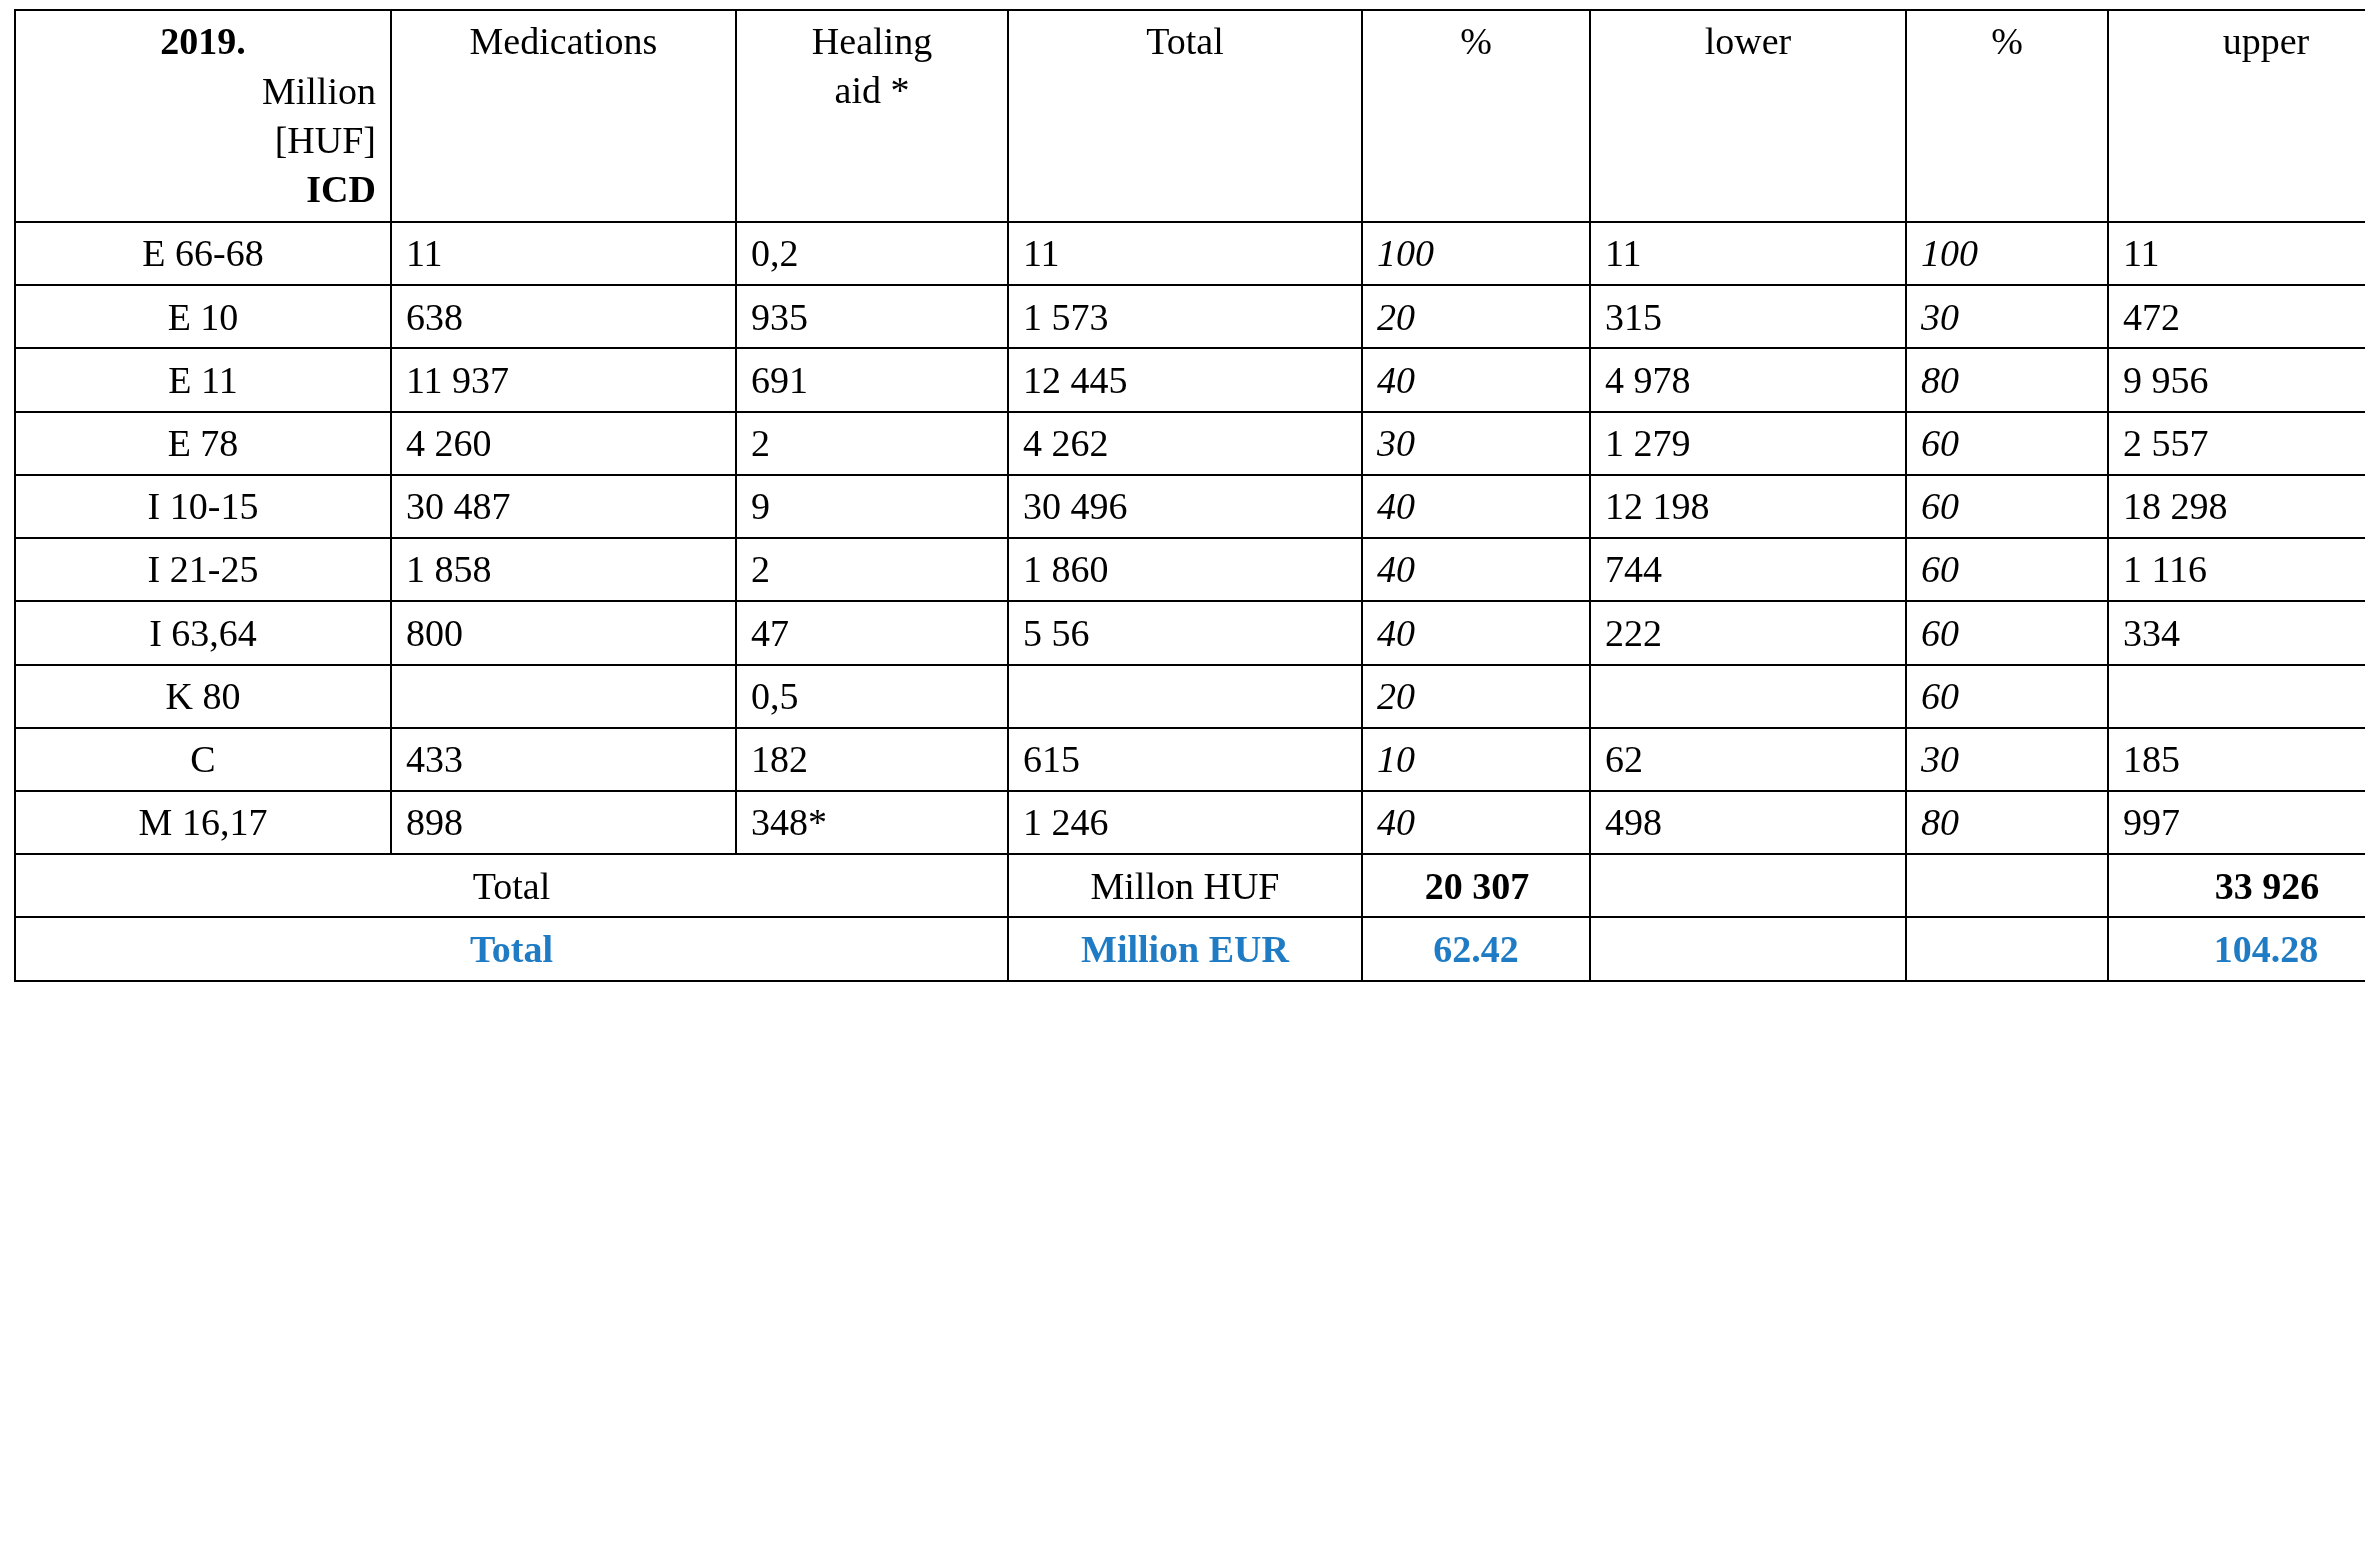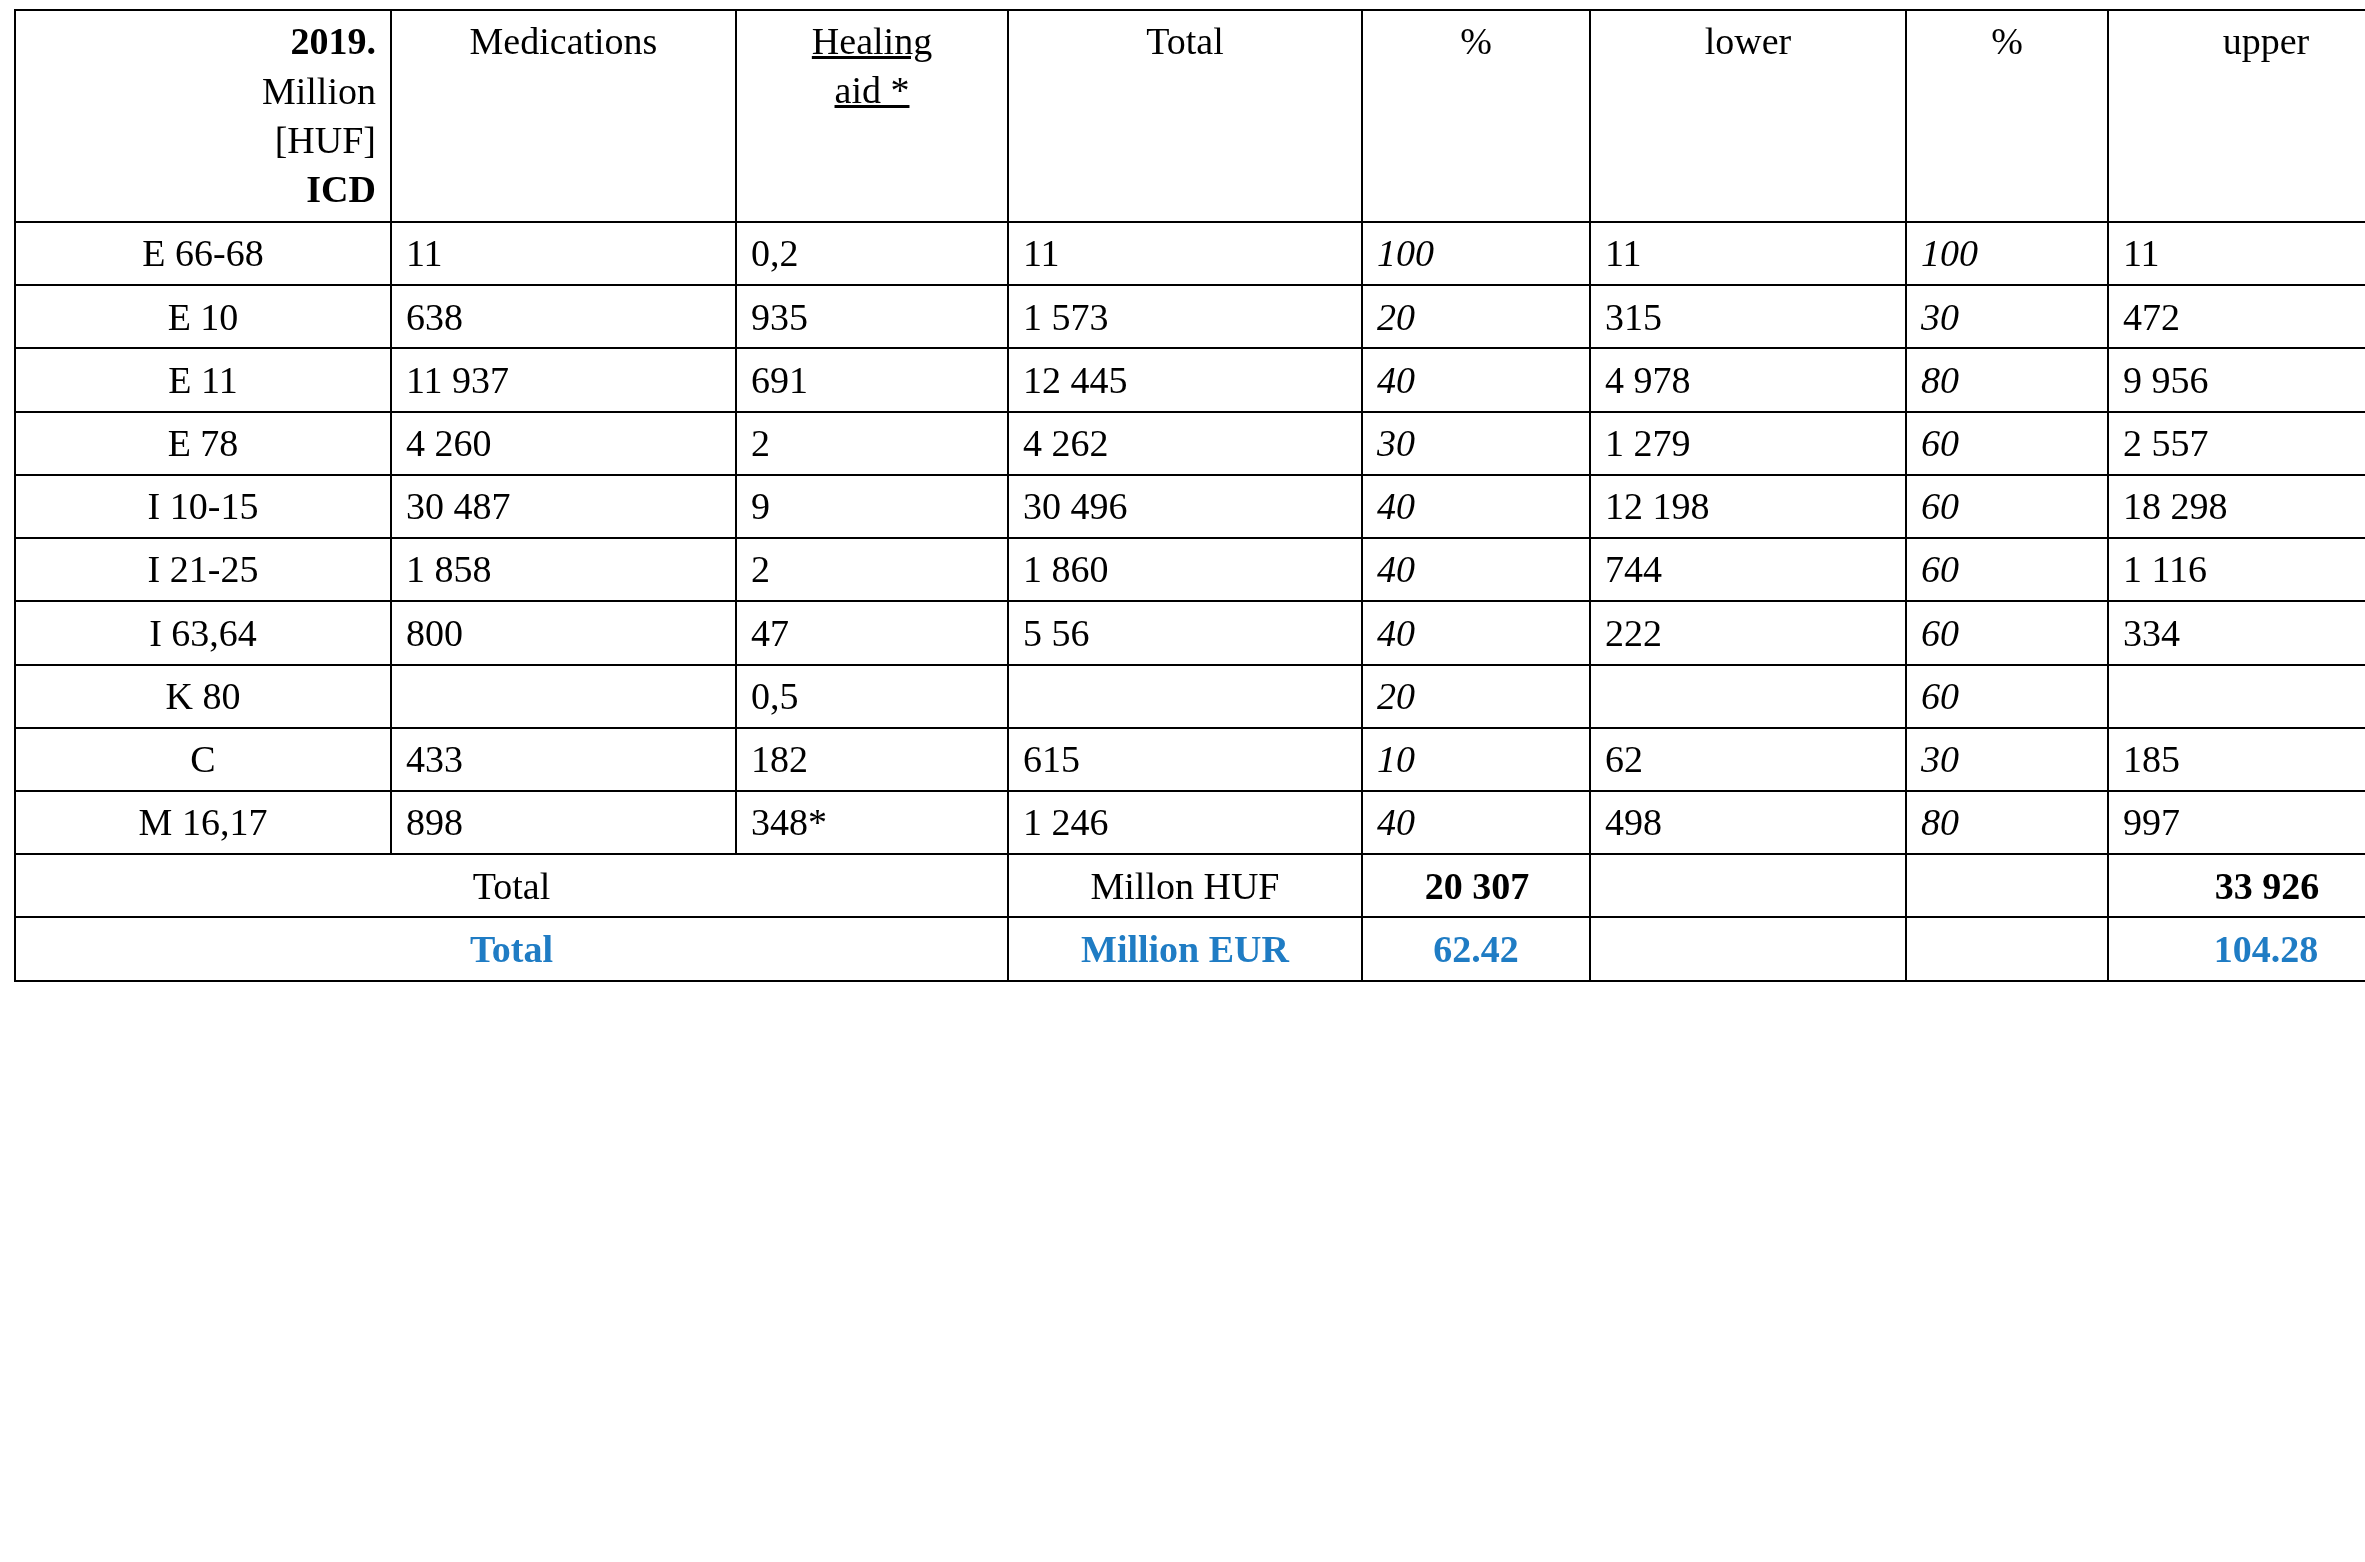--- a/index.html
+++ b/index.html
@@ -39,28 +39,28 @@
   col.c3 { width: 354px; }
   col.c4 { width: 228px; }
   col.c5 { width: 316px; }
   col.c6 { width: 202px; }
   col.c7 { width: 316px; }
 
   .hdr-icd {
     text-align: right;
     line-height: 1.30;
   }
-  .hdr-icd .yr { font-weight: bold; }
+  .hdr-icd .yr { font-weight: bold; text-align: center; }
   .hdr-icd .icd { font-weight: bold; }
   .hdr-center {
     text-align: center;
     vertical-align: top;
     border-radius: 29px;
   }
-  .hdr-center .sub { display: block; text-decoration: underline; }
+  .hdr-center .sub { display: block; }
 
   td.rowlabel { text-align: center; }
   td.num { text-align: left; }
   td.pct {
     font-weight: bold;
     font-style: italic;
   }
 
   tr.total-row td {
     text-align: center;

